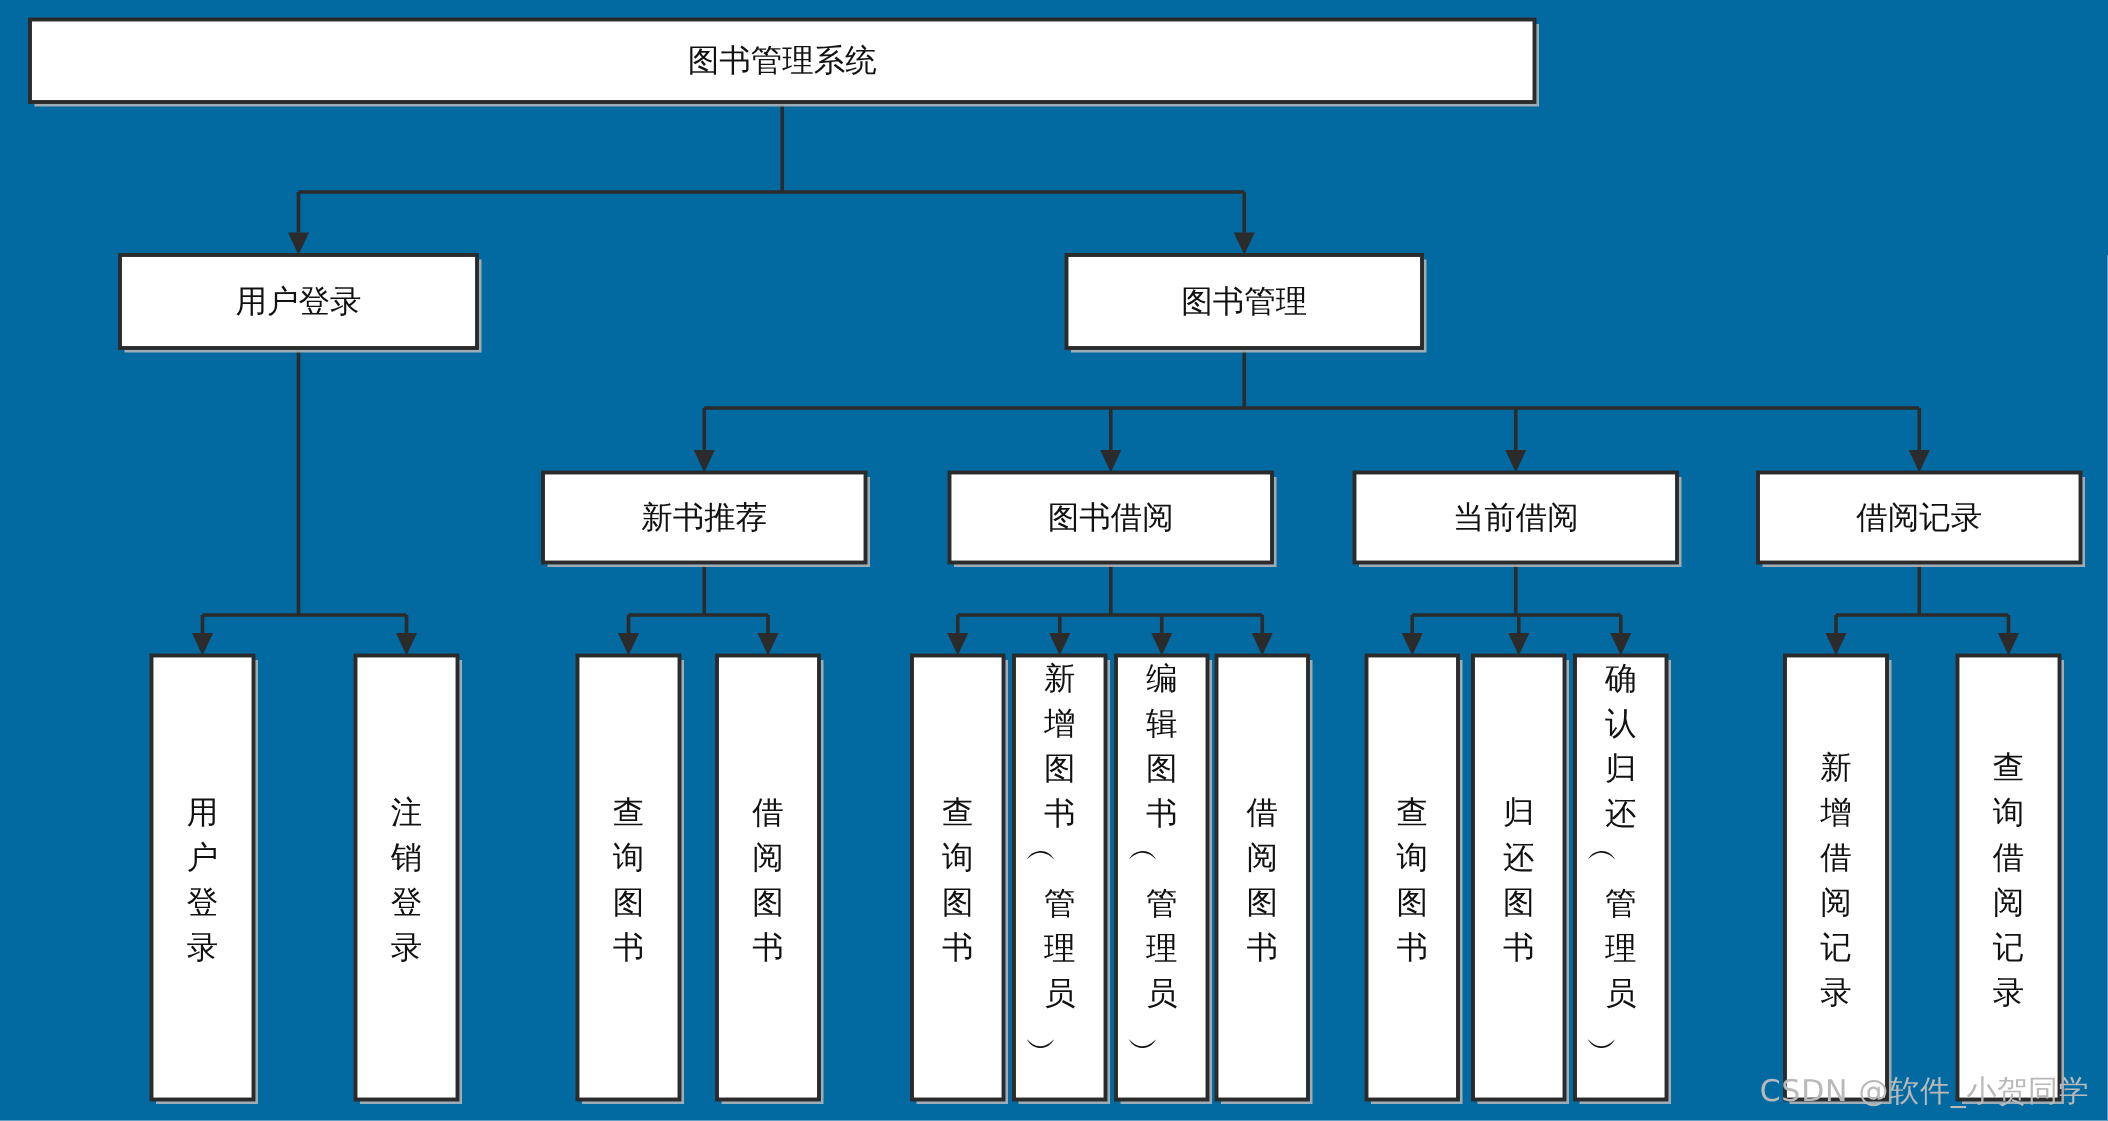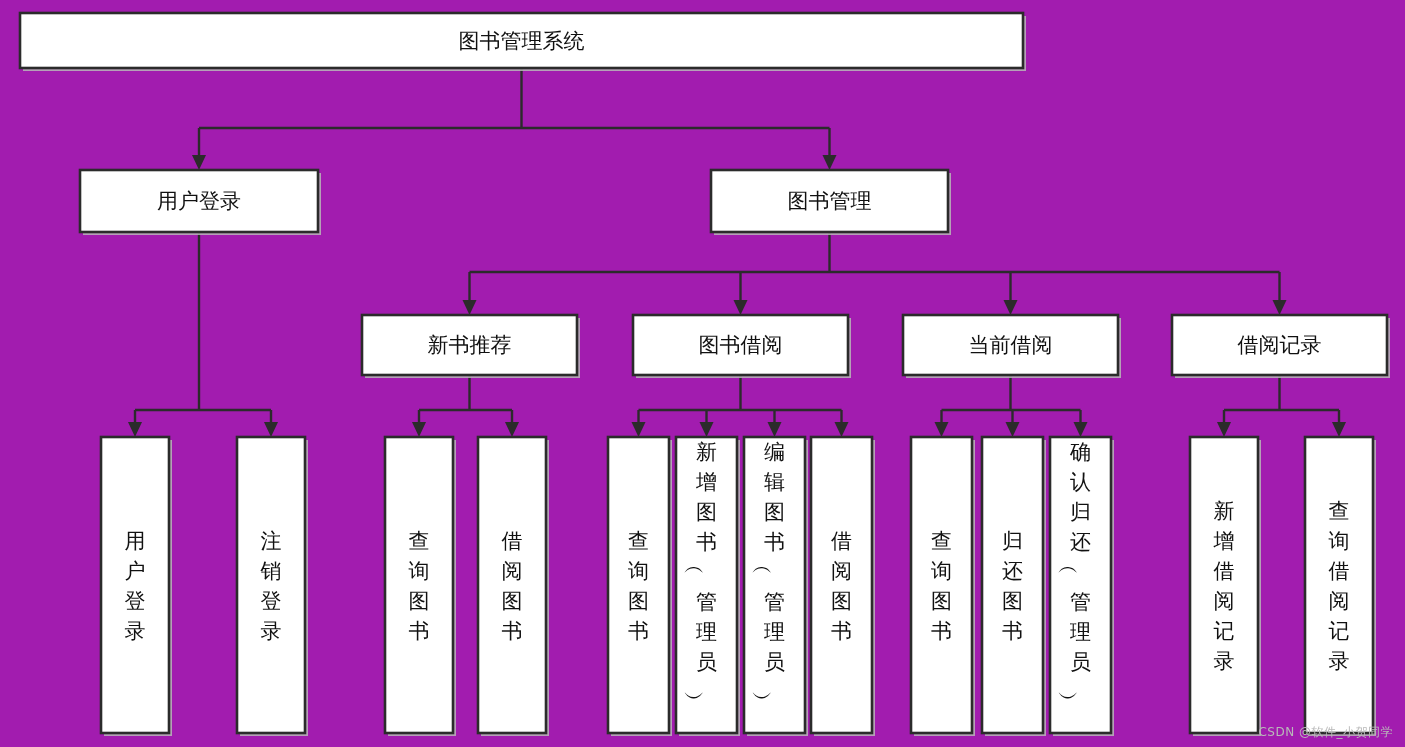--- a/index.html
+++ b/index.html
@@ -11,21 +11,21 @@
   body {
     font-family: "DejaVu Sans", "Liberation Sans", sans-serif;
     width: 1405px;
     height: 747px;
     overflow: hidden;
   }
   #diagram-root {
     position: relative;
     width: 1405px;
     height: 747px;
-    background: #a21caf;
+    background: #0369a1;
   }
   svg#tree-svg {
     position: absolute;
     top: 0;
     left: 0;
     width: 1405px;
     height: 747px;
     display: block;
   }
   .node-rect {
@@ -59,21 +59,21 @@
     fill: #111111;
     font-family: "DejaVu Sans", "Liberation Sans", sans-serif;
     font-size: 21px;
     text-anchor: middle;
   }
   .watermark {
     position: absolute;
     right: 12px;
     bottom: 6px;
     font-family: "DejaVu Sans", "Liberation Sans", sans-serif;
-    font-size: 12px;
+    font-size: 20px;
     color: #b9b9b9;
     letter-spacing: 0.5px;
     white-space: nowrap;
     user-select: none;
   }
 </style>
 </head>
 <body>
 
 <div id="diagram-root">

